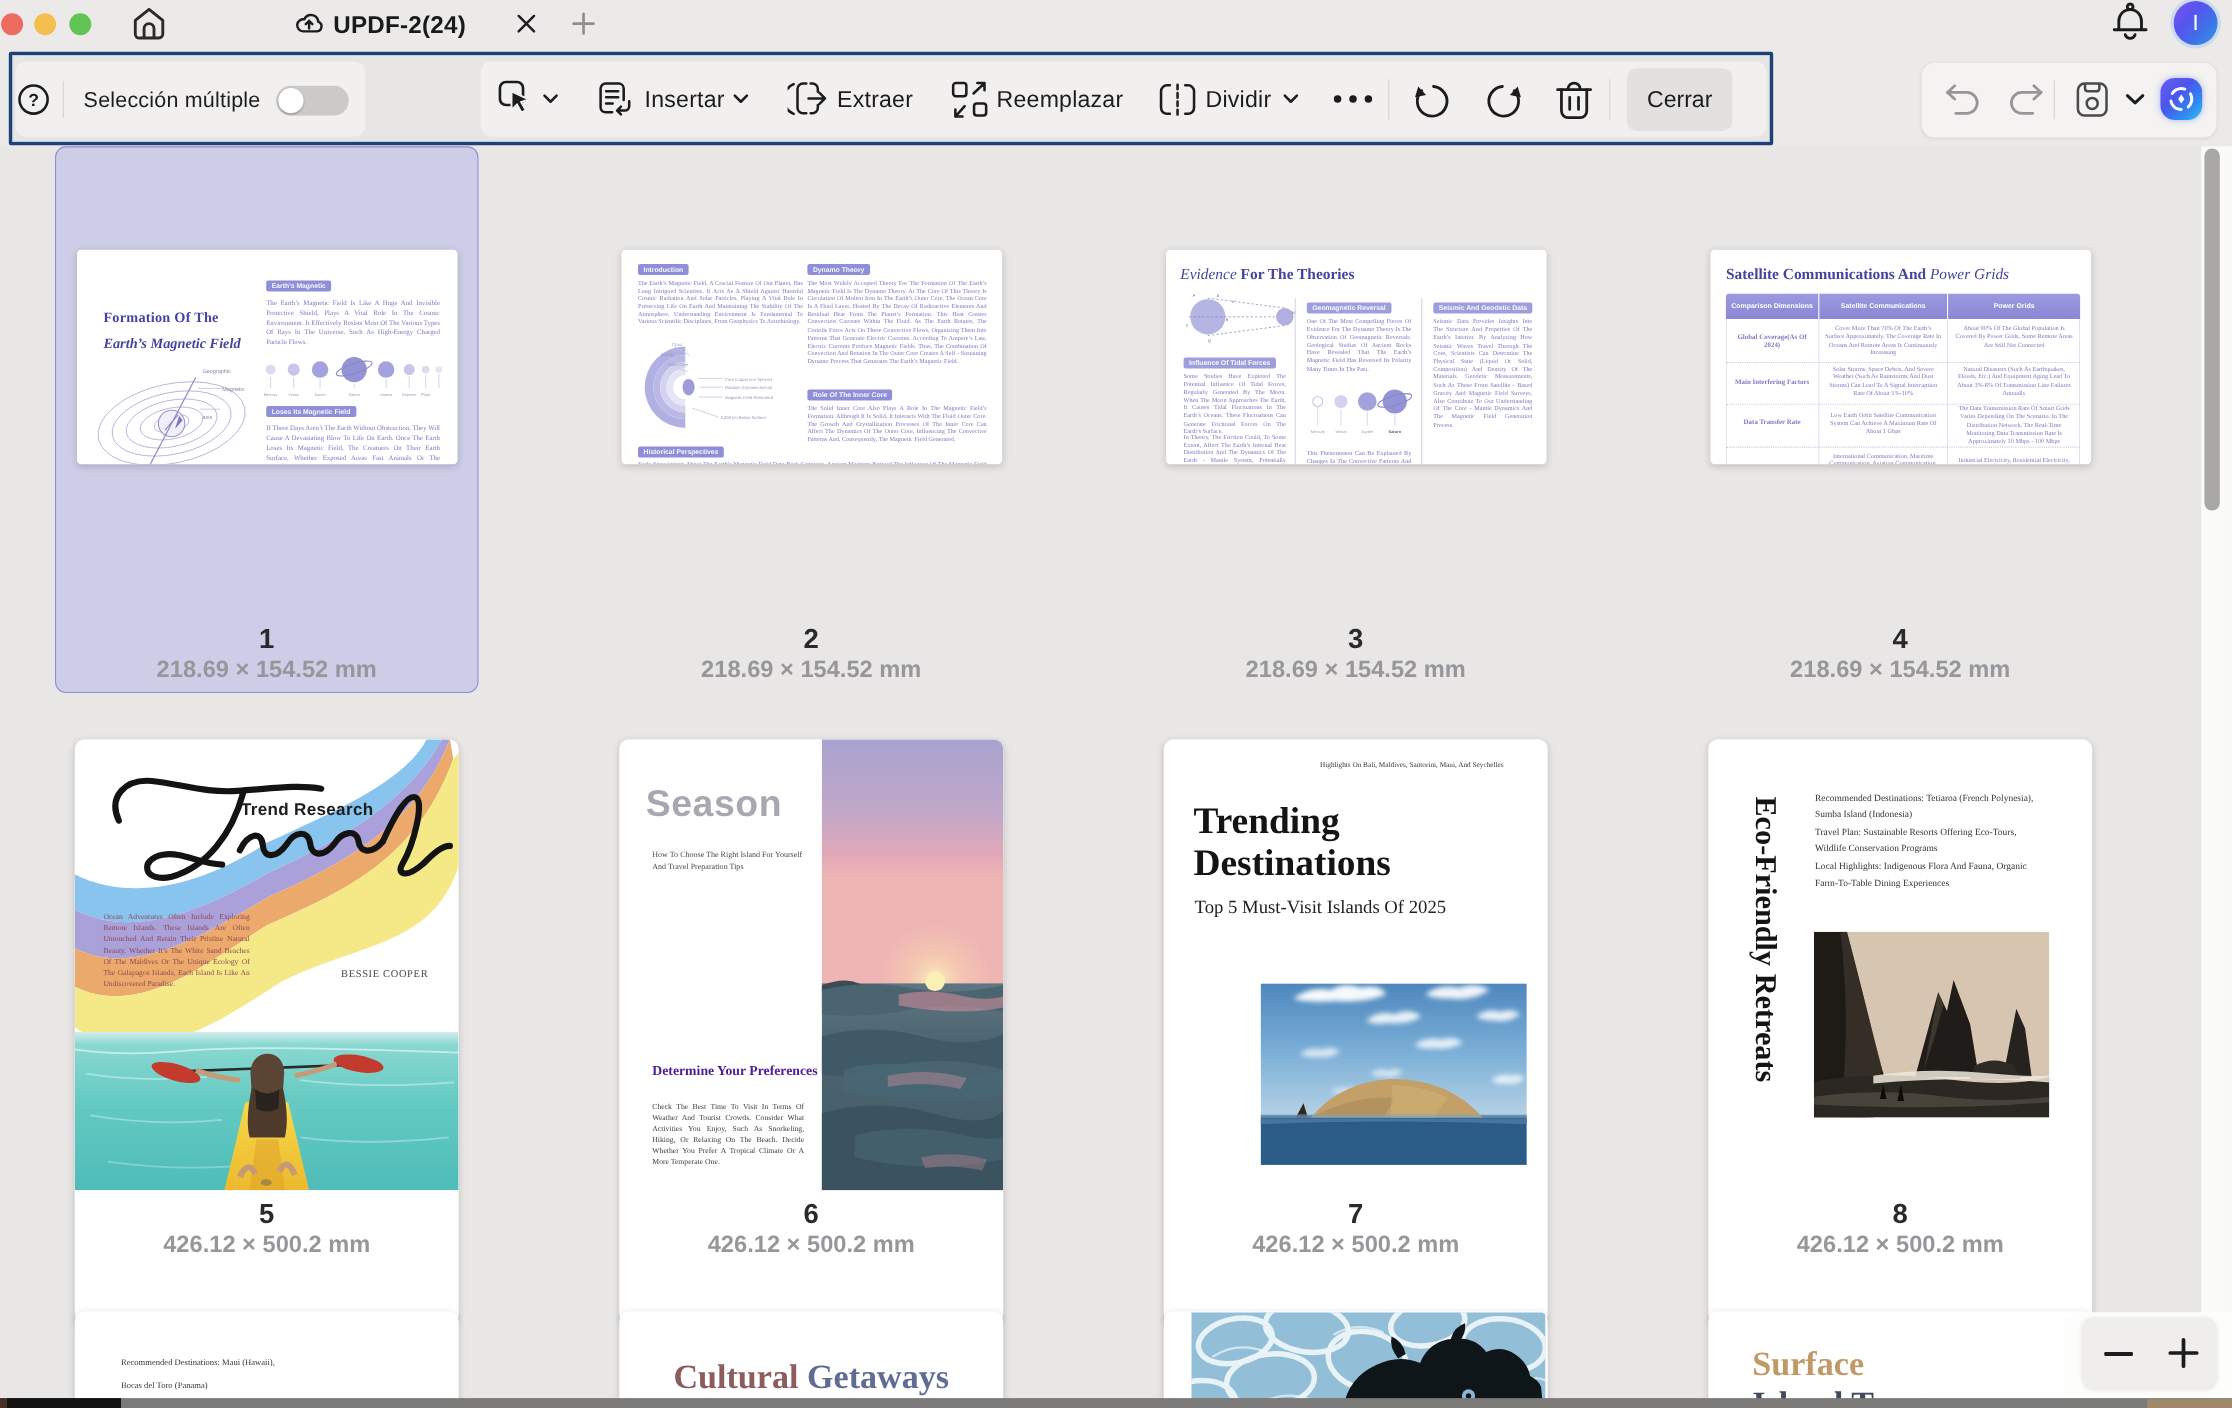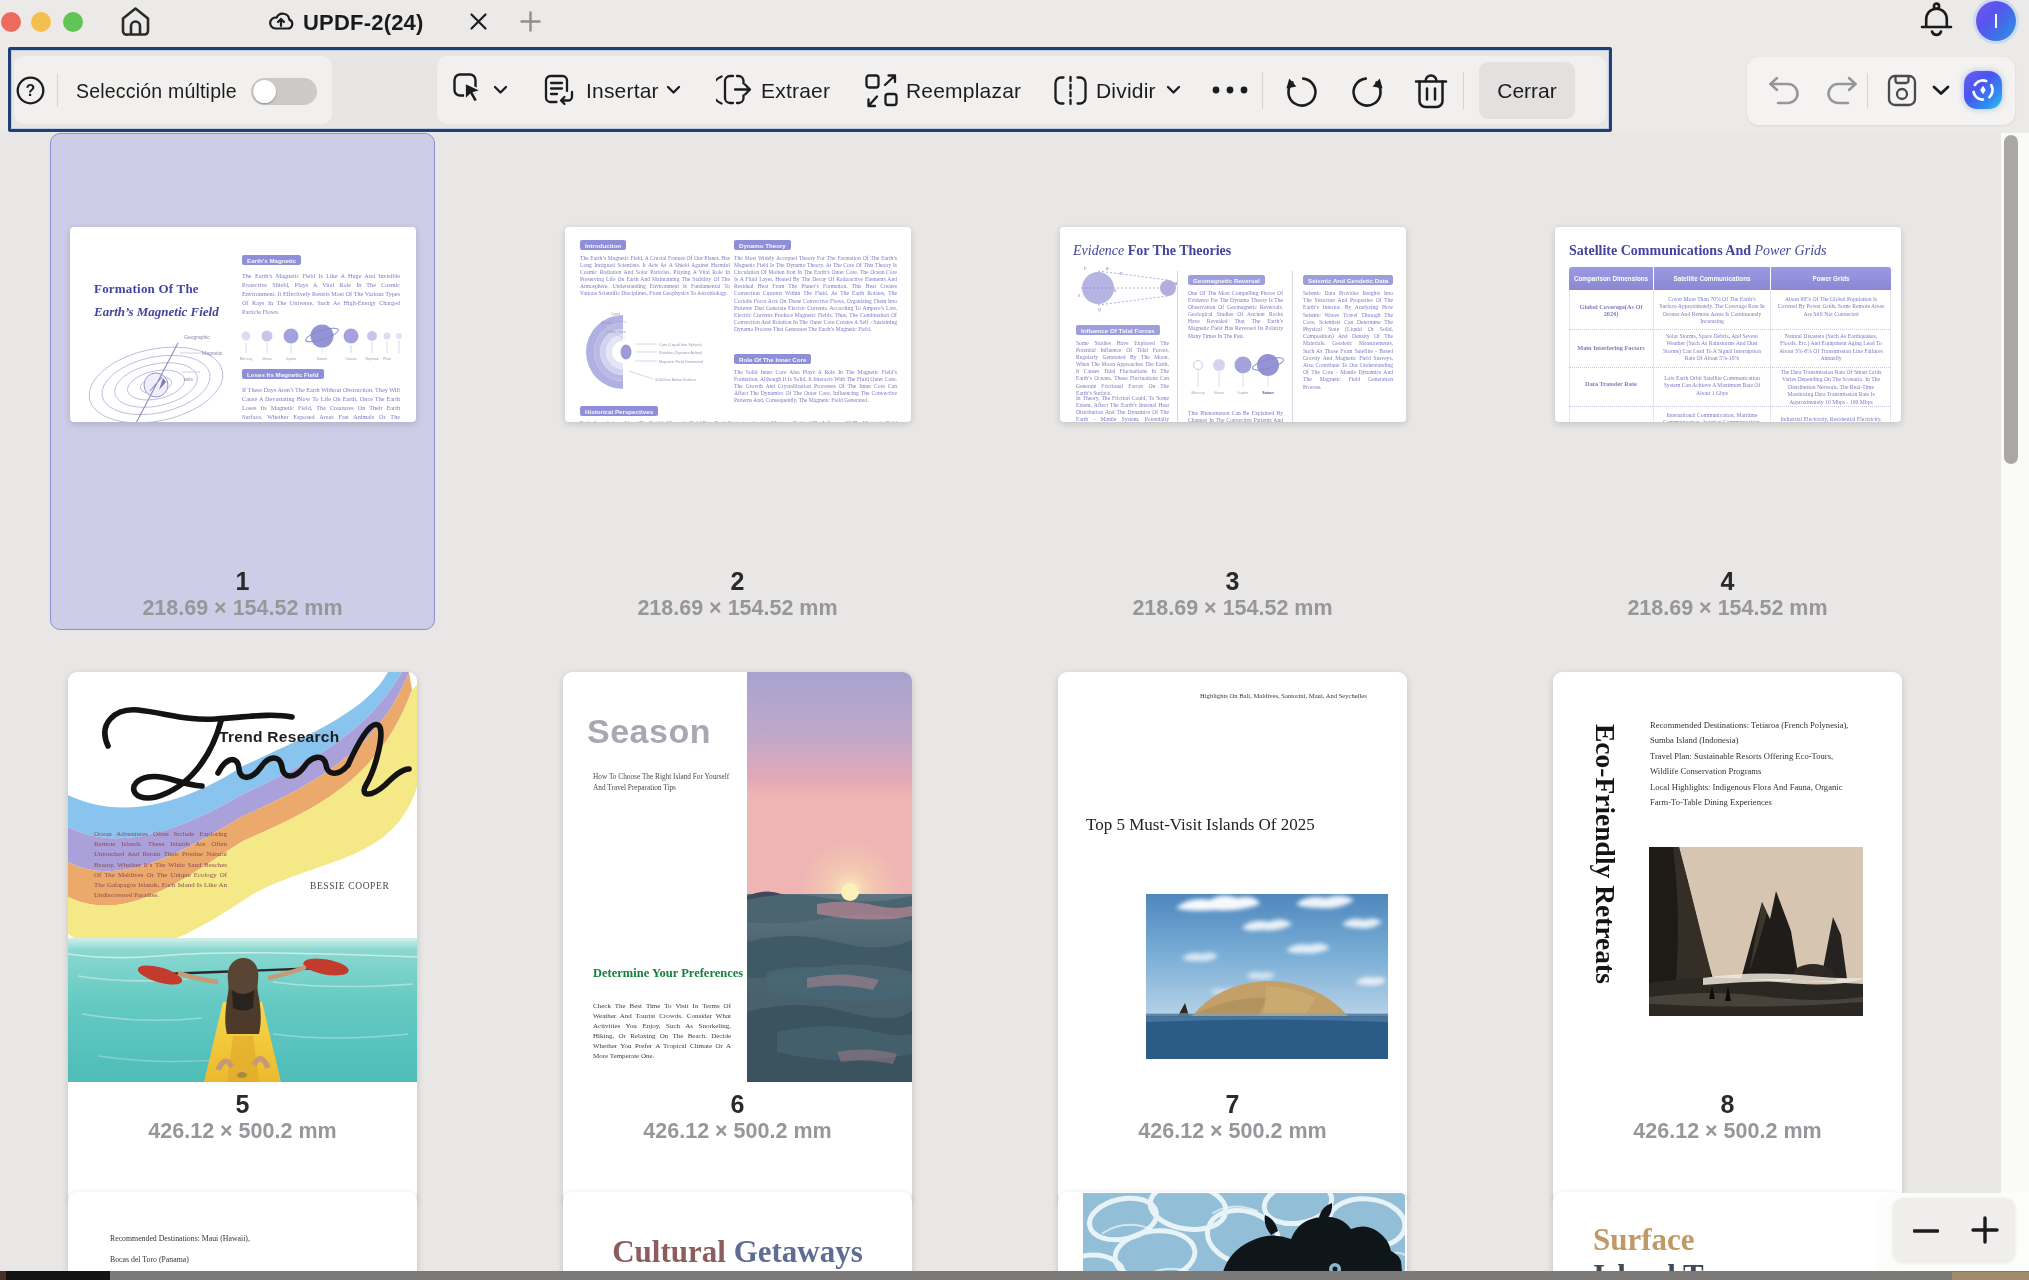--- a/index.html
+++ b/index.html
@@ -391,21 +391,21 @@
 <path d="M160 42 C 158 28, 166 20, 175 20 C 185 20, 192 28, 190 42 L 189 58 C 181 63, 169 63, 161 58 Z" fill="#5a4433"></path>
 <path d="M161 50 C 157 70, 156 85, 159 96 L 191 96 C 194 82, 193 68, 189 50 C 180 60, 170 60, 161 50 Z" fill="#4e3a2b"></path>
 <path d="M164 52 q11 8 22 0 l-1 18 q-10 5 -20 0 Z" fill="#28231f"></path>
 <path d="M150 132 q7 -16 14 -3 M200 130 q-7 -17 -14 -3" stroke="#c69a76" stroke-width="5.5" fill="none"></path>
 <ellipse cx="174" cy="137" rx="5" ry="3" fill="#8a7a4a" opacity=".7"></ellipse>
 </svg>
 </div>
 <div class="page r2" id="p6" style="left:563px;overflow:hidden">
 <div class="abs" style="left:24px;top:40px;font-size:34px;font-weight:bold;color:#a9a8b2;letter-spacing:.5px">Season</div>
 <div class="abs serif" style="left:30px;top:99px;font-size:7.3px;line-height:11px;color:#4a4a4a">How To Choose The Right Island For Yourself<br>And Travel Preparation Tips</div>
-<div class="abs serif" style="left:30px;top:294px;font-size:12.5px;font-weight:bold;color:#15803d">Determine Your Preferences</div>
+<div class="abs serif" style="left:30px;top:294px;font-size:12.5px;font-weight:bold;color:#4c1d95">Determine Your Preferences</div>
 <p class="abs serif" style="left:30px;top:330px;width:138px;font-size:7px;line-height:9.9px;color:#3d3d3d;text-align:justify;filter:blur(.2px)">Check The Best Time To Visit In Terms Of Weather And Tourist Crowds. Consider What Activities You Enjoy, Such As Snorkeling, Hiking, Or Relaxing On The Beach. Decide Whether You Prefer A Tropical Climate Or A More Temperate One.</p>
 <svg class="abs" style="left:184px;top:0" width="165" height="410" viewBox="0 0 165 410">
 <defs>
 <linearGradient id="sky6" x1="0" y1="0" x2="0" y2="1">
             <stop offset="0" stop-color="#a8a2cf"></stop>
             <stop offset=".28" stop-color="#c0a8c9"></stop>
             <stop offset=".46" stop-color="#e2a8b8"></stop>
             <stop offset=".54" stop-color="#efb4b4"></stop>
           </linearGradient>
 <radialGradient id="sun6" cx="103" cy="218" r="52" gradientUnits="userSpaceOnUse">
@@ -429,20 +429,21 @@
 <path d="M0 270 Q 45 258 90 270 T 165 268 V 300 Q 110 286 60 298 T 0 304 Z" fill="#3f5a66"></path>
 <path d="M20 300 q40 -10 80 0 q30 8 65 2 v22 q-60 12 -145 -4 Z" fill="#486774" opacity=".8"></path>
 <path d="M60 306 q36 -8 72 2 l-6 10 q-34 -8 -66 -2 Z" fill="#d8909c" opacity=".4"></path>
 <path d="M0 340 Q 50 326 100 340 T 165 338 V 410 H 0 Z" fill="#3a535f"></path>
 <path d="M30 360 q50 -12 100 0 q20 5 35 2 v20 q-70 14 -135 -2 Z" fill="#44616d" opacity=".9"></path>
 <path d="M90 380 q30 -6 60 2 l-4 10 q-28 -6 -52 -2 Z" fill="#cf8b98" opacity=".35"></path>
 </svg>
 </div>
 <div class="page r2" id="p7" style="left:1058px;overflow:hidden">
 <div class="abs serif" style="left:142px;top:20px;font-size:6.6px;color:#3a3a3a;filter:blur(.2px)">Highlights On Bali, Maldives, Santorini, Maui, And  Seychelles</div>
+<div class="abs serif" style="left:27px;top:56px;font-size:34px;font-weight:bold;color:#141414;line-height:38px">Trending<br>Destinations</div>
 <div class="abs serif" style="left:28px;top:143px;font-size:17px;color:#222">Top 5 Must-Visit Islands Of 2025</div>
 <svg class="abs" style="left:88px;top:222px" width="242" height="165" viewBox="0 0 242 165">
 <defs>
           <linearGradient id="sky7" x1="0" y1="0" x2="0" y2="1">
             <stop offset="0" stop-color="#4e87bd"></stop>
             <stop offset=".5" stop-color="#7aaed6"></stop>
             <stop offset="1" stop-color="#b6d2e6"></stop>
           </linearGradient>
 <filter id="bl7" x="-30%" y="-30%" width="160%" height="160%">
             <feGaussianBlur stdDeviation="2.2"></feGaussianBlur>

